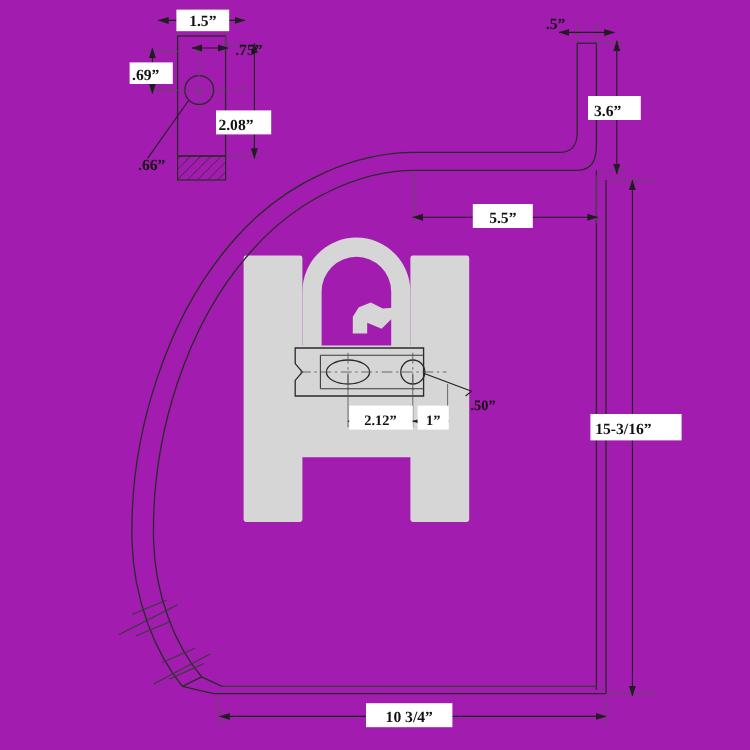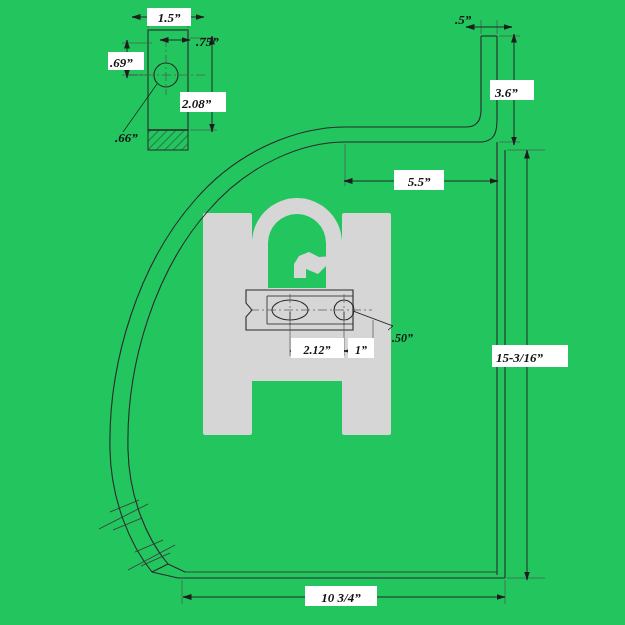--- a/index.html
+++ b/index.html
@@ -7,23 +7,22 @@
     padding: 0;
     background: #ffffff;
   }
   body {
     font-family: "Liberation Serif", "DejaVu Serif", serif;
   }
   #drawing-root {
     position: relative;
     width: 625px;
     height: 625px;
-    background: #22c55e;
+    background: #a21caf;
     overflow: hidden;
-    font-style: italic;
   }
   #drawing-svg {
     position: absolute;
     top: 0;
     left: 0;
     width: 625px;
     height: 625px;
   }
   .dim-text {
     font-family: "Liberation Serif", "DejaVu Serif", serif;

